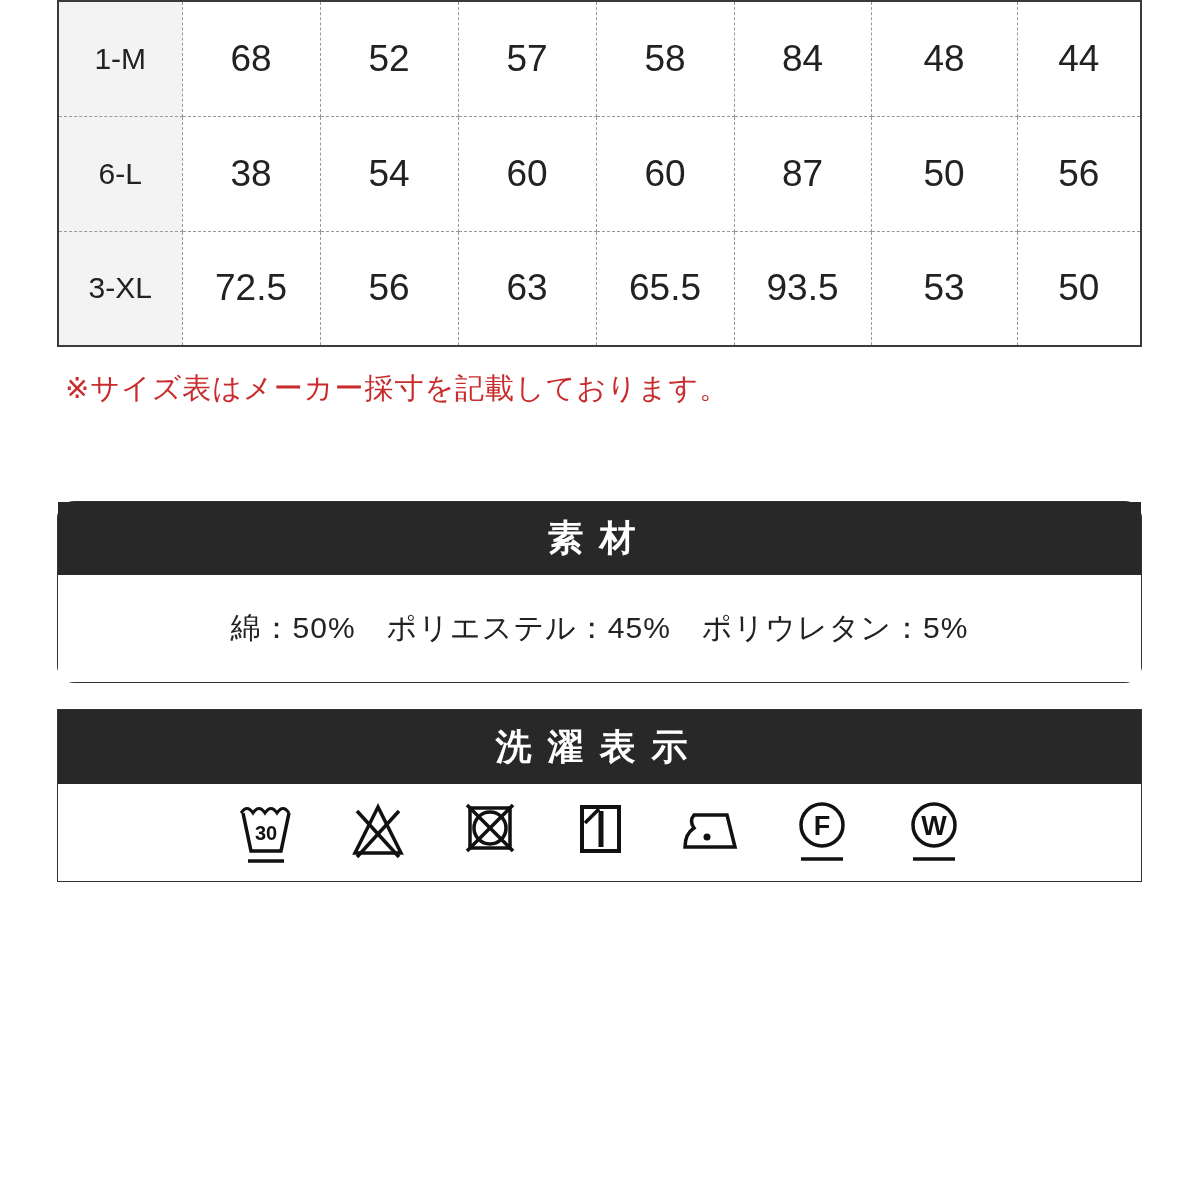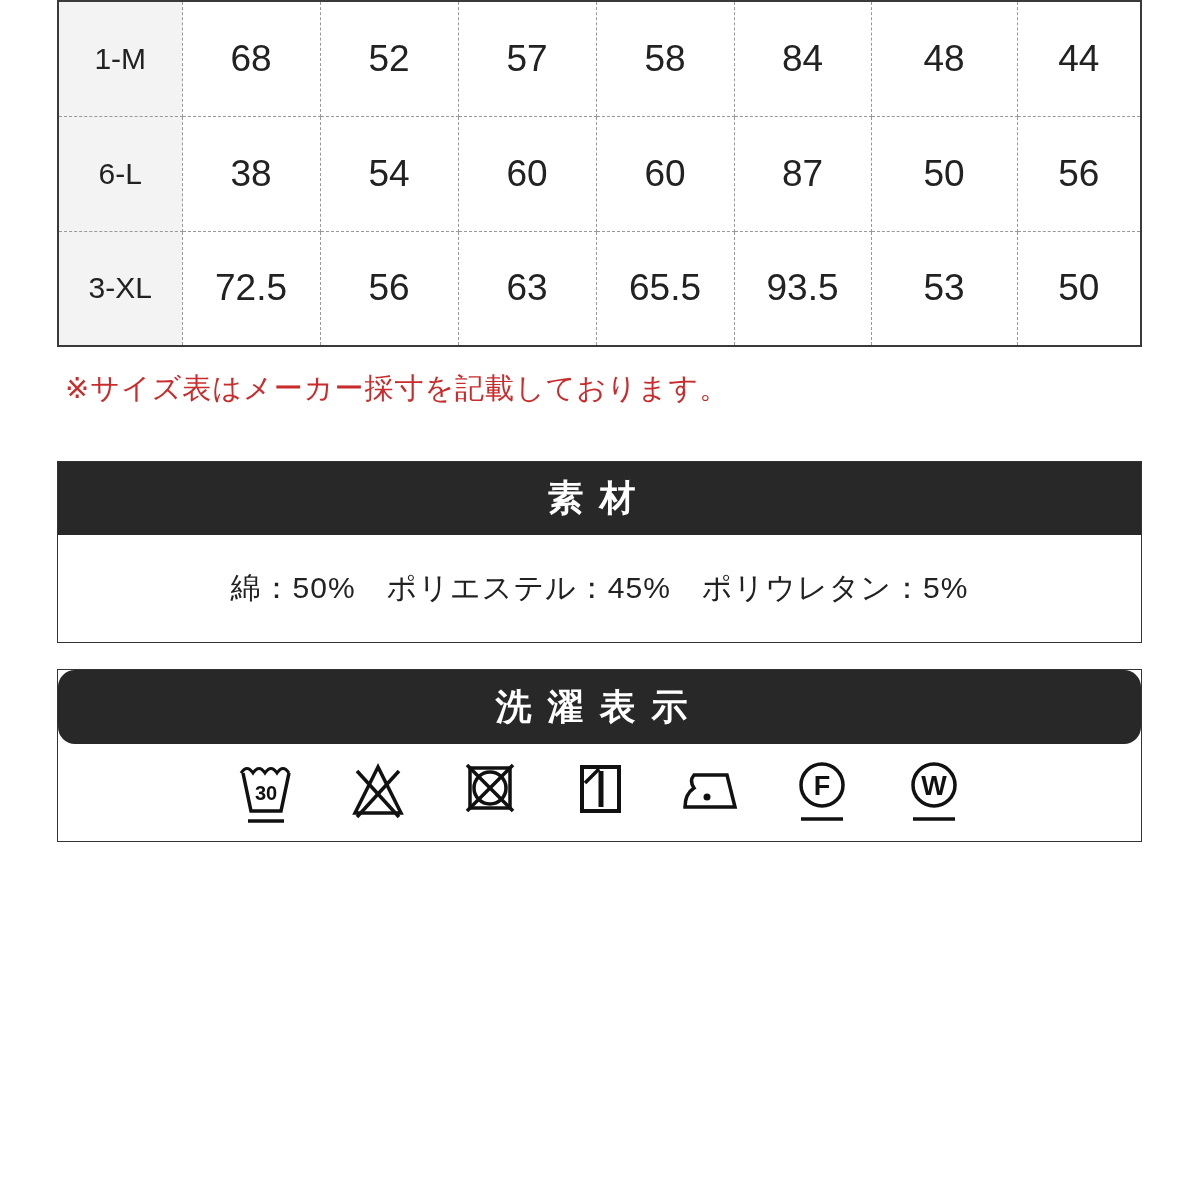--- a/index.html
+++ b/index.html
@@ -39,24 +39,24 @@
   tr.data-row td{background:#fff;font-size:37px;color:#222;}
 
   .note{
     margin:22px 0 4px 8px;
     color:#c92c2c;
     font-size:29px;
     letter-spacing:1px;
   }
 
   .section-box{border:1px solid #333;}
-  .material-box{margin-top:52px;}
+  .material-box{margin-top:92px;border-radius:17px;}
   .laundry-box{margin-top:26px;}
   .material-barhead{height:73px;font-size:36px;letter-spacing:16px;}
-  .laundry-barhead{height:74px;font-size:36px;letter-spacing:16px;border-radius:17px;}
+  .laundry-barhead{height:74px;font-size:36px;letter-spacing:16px;}
   .material-body{
     height:107px;background:#fff;
     display:flex;align-items:center;justify-content:center;
     font-size:30px;color:#222;letter-spacing:1px;
   }
   .laundry-body{
     height:97px;background:#fff;
     display:flex;align-items:center;justify-content:center;
     gap:52px;
   }

